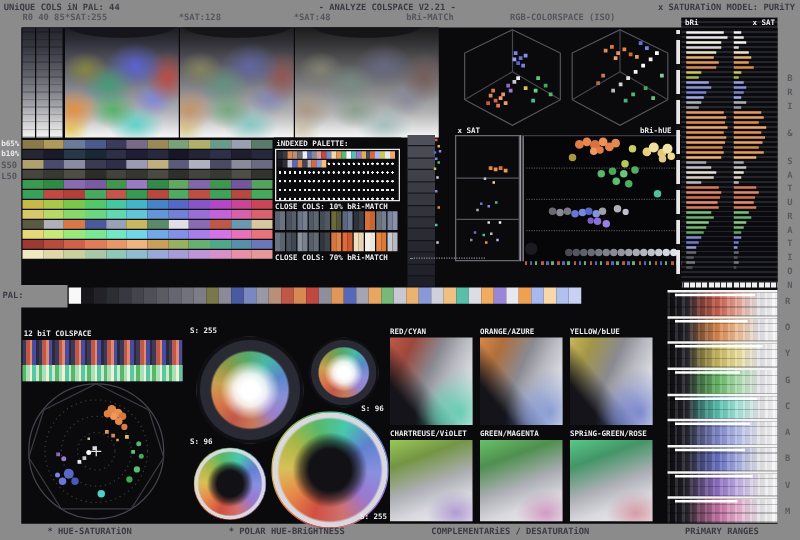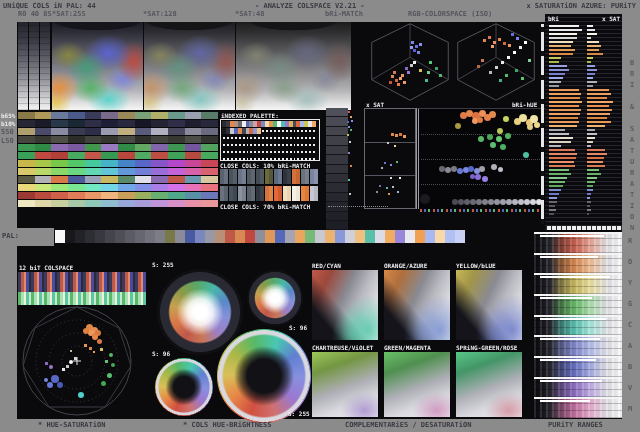--- a/index.html
+++ b/index.html
@@ -64,21 +64,21 @@
 <div class="screen">
 
   <div class="chrome" style="left:0;top:0;width:640px;height:22px"></div>
   <div class="chrome" style="left:0;top:0;width:17px;height:432px"></div>
   <div class="chrome" style="left:622px;top:0;width:18px;height:432px"></div>
   <div class="chrome" style="left:0;top:419px;width:640px;height:13px"></div>
   <div class="chrome" style="left:0;top:228px;width:54px;height:18px"></div>
 
   <div class="t dk" style="left:3px;top:2px">UNiQUE COLS iN PAL: 44</div>
   <div class="t dk" style="left:255px;top:2px">- ANALYZE COLSPACE V2.21 -</div>
-  <div class="t dk" style="right:4px;top:2px">x SATURATiON AZURE: PURiTY</div>
+  <div class="t dk" style="right:4px;top:2px">x SATURATiON MODEL: PURiTY</div>
 
   <div class="t md" style="left:18px;top:10px">R0 40 85</div>
   <div class="t md" style="left:52px;top:10px">*SAT:255</div>
   <div class="t md" style="left:143px;top:10px">*SAT:128</div>
   <div class="t md" style="left:235px;top:10px">*SAT:48</div>
   <div class="t md" style="left:325px;top:10px">bRi-MATCh</div>
   <div class="t md" style="left:408px;top:10px">RGB-COLORSPACE (ISO)</div>
 
   <div class="panel" style="left:18px;top:22px;width:333px;height:88px">
     <div class="minicol" style="left:0"></div>
@@ -966,17 +966,17 @@
       </div>
       <div style="background: repeating-linear-gradient(0deg, rgba(0, 0, 0, 0.22) 0px, rgba(0, 0, 0, 0.22) 1px, transparent 1px, transparent 7px), repeating-linear-gradient(90deg, rgba(255, 255, 255, 0.12) 0px, rgba(255, 255, 255, 0.12) 2px, rgba(0, 0, 0, 0.05) 2px, rgba(0, 0, 0, 0.05) 6px), linear-gradient(90deg, rgb(10, 10, 14) 0%, rgb(22, 22, 28) 10%, rgb(38, 38, 46) 18%, rgba(144, 112, 196, 0.6) 30%, rgb(144, 112, 196) 46%, rgb(196, 176, 232) 64%, rgb(228, 228, 232) 84%, rgb(251, 251, 252) 100%);">
         <i style="width: 62px;"></i>
       </div>
       <div style="background: repeating-linear-gradient(0deg, rgba(0, 0, 0, 0.22) 0px, rgba(0, 0, 0, 0.22) 1px, transparent 1px, transparent 7px), repeating-linear-gradient(90deg, rgba(255, 255, 255, 0.12) 0px, rgba(255, 255, 255, 0.12) 2px, rgba(0, 0, 0, 0.05) 2px, rgba(0, 0, 0, 0.05) 6px), linear-gradient(90deg, rgb(10, 10, 14) 0%, rgb(22, 22, 28) 10%, rgb(38, 38, 46) 18%, rgba(192, 112, 160, 0.6) 30%, rgb(192, 112, 160) 46%, rgb(232, 176, 208) 64%, rgb(228, 228, 232) 84%, rgb(251, 251, 252) 100%);">
         <i style="width: 50px;"></i>
       </div>
     </div>
 
   <div class="t dk" style="left:38px;top:421px">* HUE-SATURATiON</div>
-  <div class="t dk" style="left:183px;top:421px">* COLS HUE-BRiGHTNESS</div>
+  <div class="t dk" style="left:183px;top:421px">* POLAR HUE-BRiGHTNESS</div>
   <div class="t dk" style="left:345px;top:421px">COMPLEMENTARiES / DESATURATiON</div>
-  <div class="t dk" style="left:548px;top:421px">PURiTY RANGES</div>
+  <div class="t dk" style="left:548px;top:421px">PRiMARY RANGES</div>
 
 </div>
 
 </body></html>

